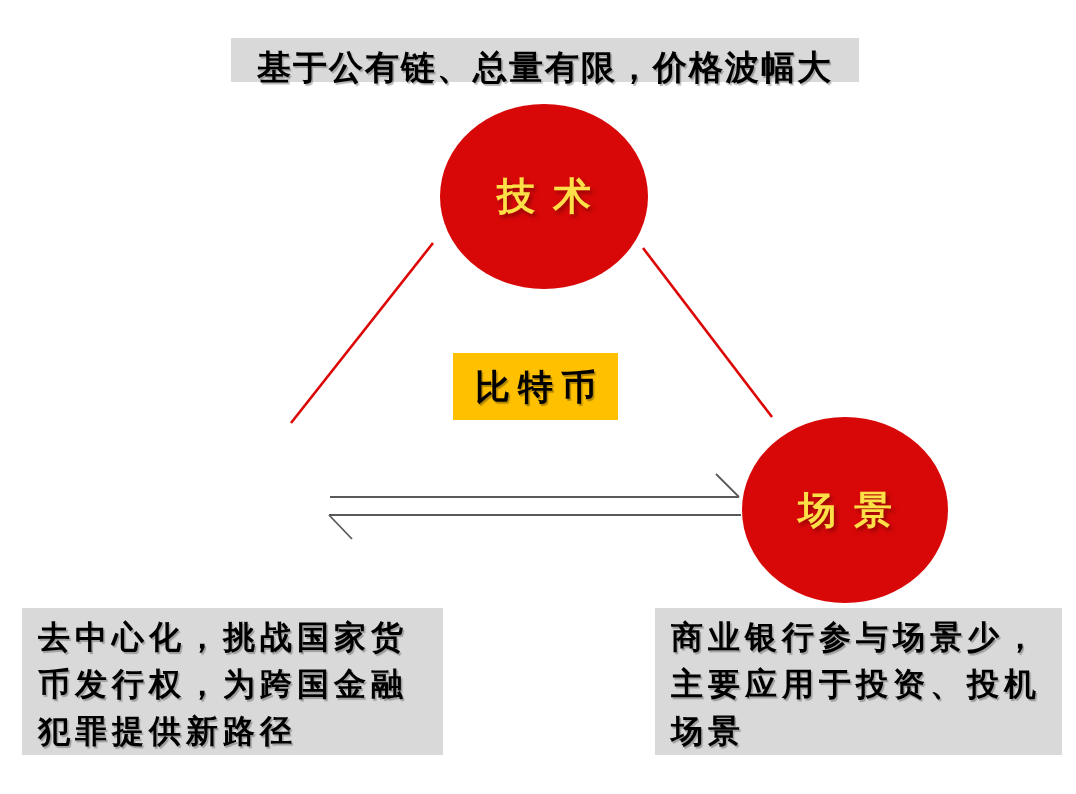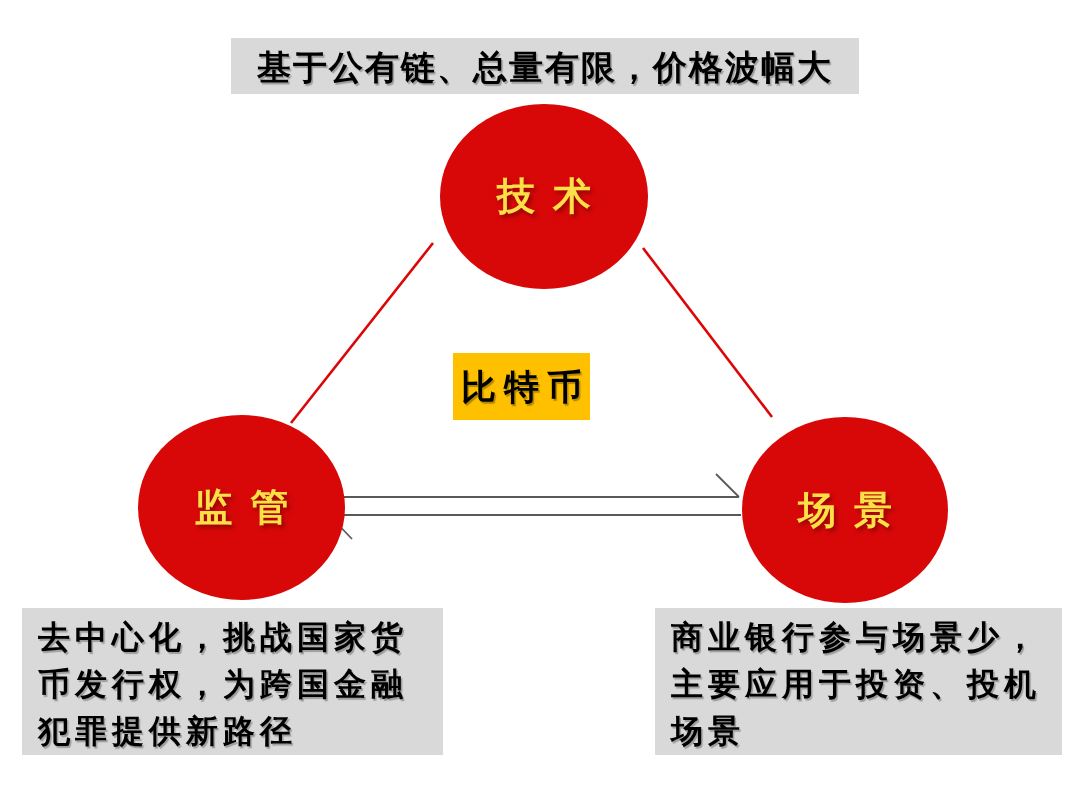--- a/index.html
+++ b/index.html
@@ -36,21 +36,21 @@
     background: var(--note-gray, #d9d9d9);
     color: #000;
     font-weight: bold;
     box-sizing: border-box;
     text-shadow: 1.5px 1.5px 1px rgba(0,0,0,0.28);
   }
   .note-top {
     left: 231px;
     top: 38px;
     width: 628px;
-    height: 56px;
+    height: 44px;
     font-size: 34px;
     line-height: 58px;
     text-align: center;
     letter-spacing: 2px;
     white-space: nowrap;
   }
   .note-bottom {
     top: 608px;
     height: 147px;
     font-size: 32px;
@@ -76,21 +76,21 @@
     box-sizing: content-box;
     text-shadow: 2.5px 3px 4px rgba(70,0,0,0.5);
   }
   .node-tech { left: 440px; top: 104px; width: 190px; height: 185px; }
   .node-reg  { left: 138px; top: 415px; width: 189px; height: 185px; }
   .node-scen { left: 742px; top: 417px; width: 188px; height: 186px; }
   .center-box {
     position: absolute;
     left: 453px;
     top: 353px;
-    width: 137px;
+    width: 165px;
     height: 67px;
     background: var(--center-yellow, #ffc000);
     color: #000;
     font-size: 35px;
     font-weight: bold;
     line-height: 67px;
     text-align: center;
     letter-spacing: 8px;
     text-indent: 8px;
     text-shadow: 1.5px 1.5px 1px rgba(0,0,0,0.3);
@@ -113,23 +113,20 @@
   </svg>
 
   <div class="note note-top">基于公有链、总量有限，价格波幅大</div>
 
   <div class="node node-tech">
     <span>技术</span>
   </div>
 
   <div class="center-box">比特币</div>
 
-  <div class="node node-reg">
-    <span>监管</span>
-  </div>
 
   <div class="node node-scen">
     <span>场景</span>
   </div>
 
   <div class="note note-bottom note-bl">去中心化，挑战国家货
 币发行权，为跨国金融
 犯罪提供新路径</div>
 
   <div class="note note-bottom note-br">商业银行参与场景少，

